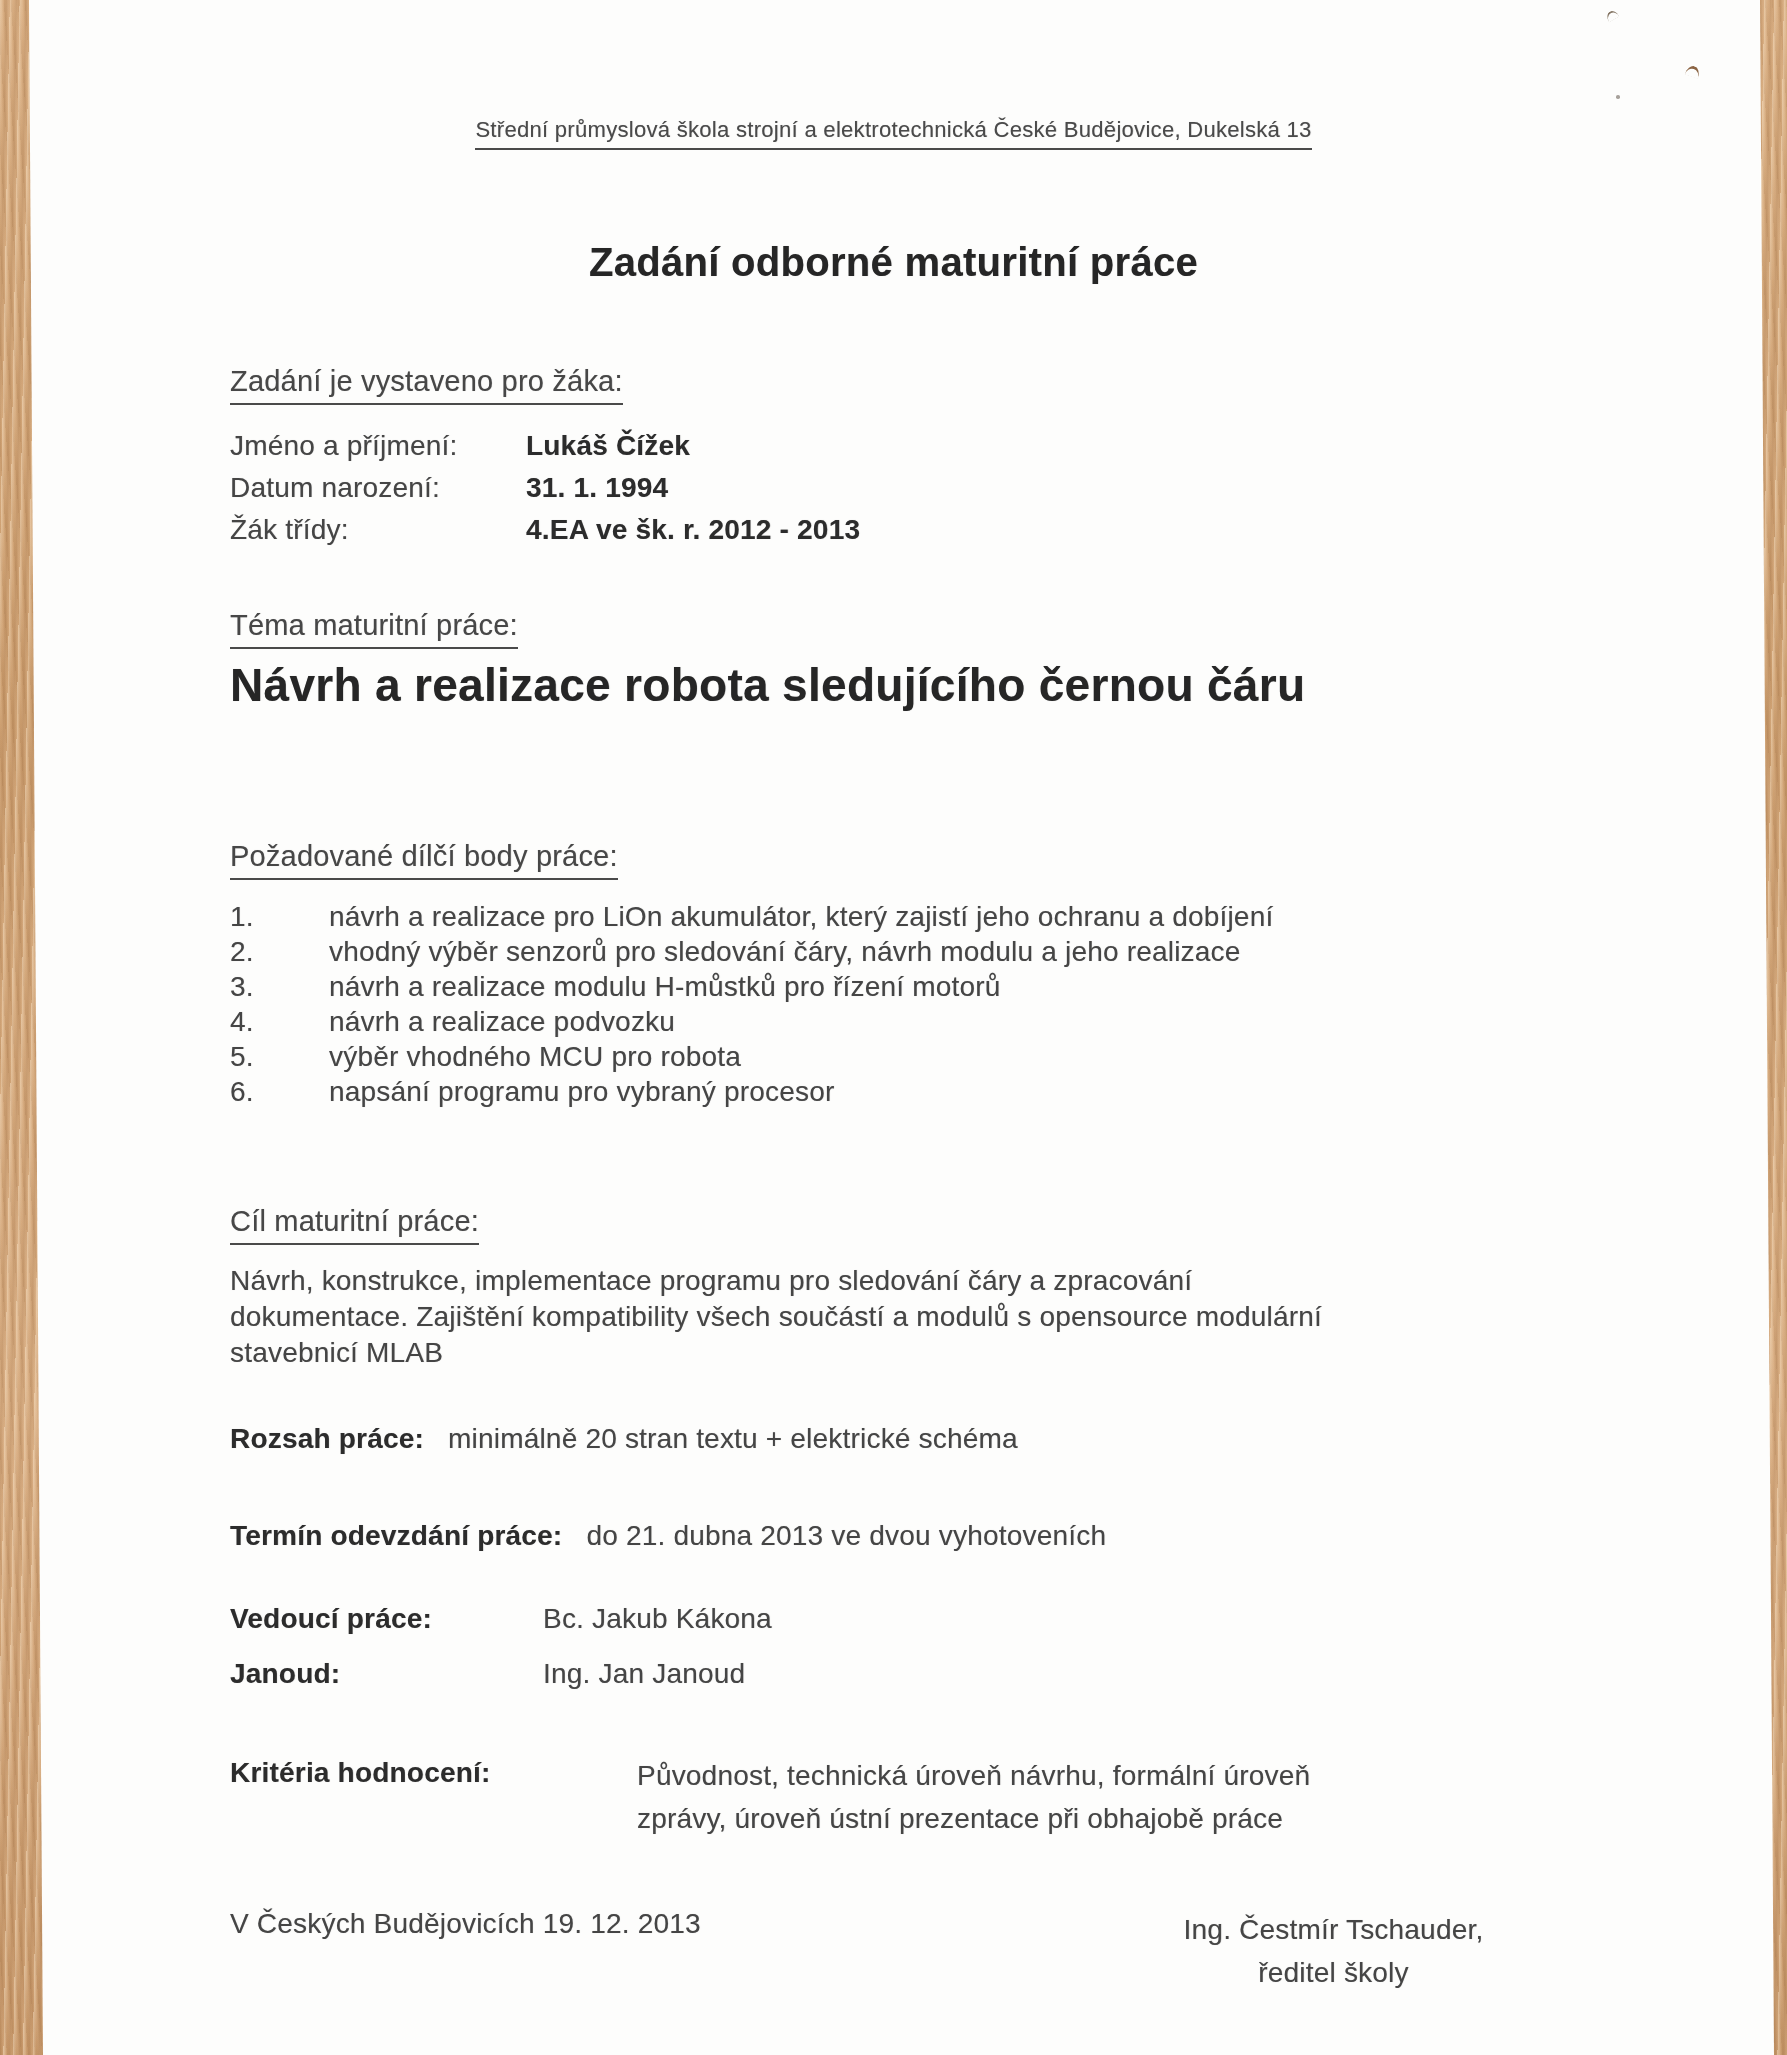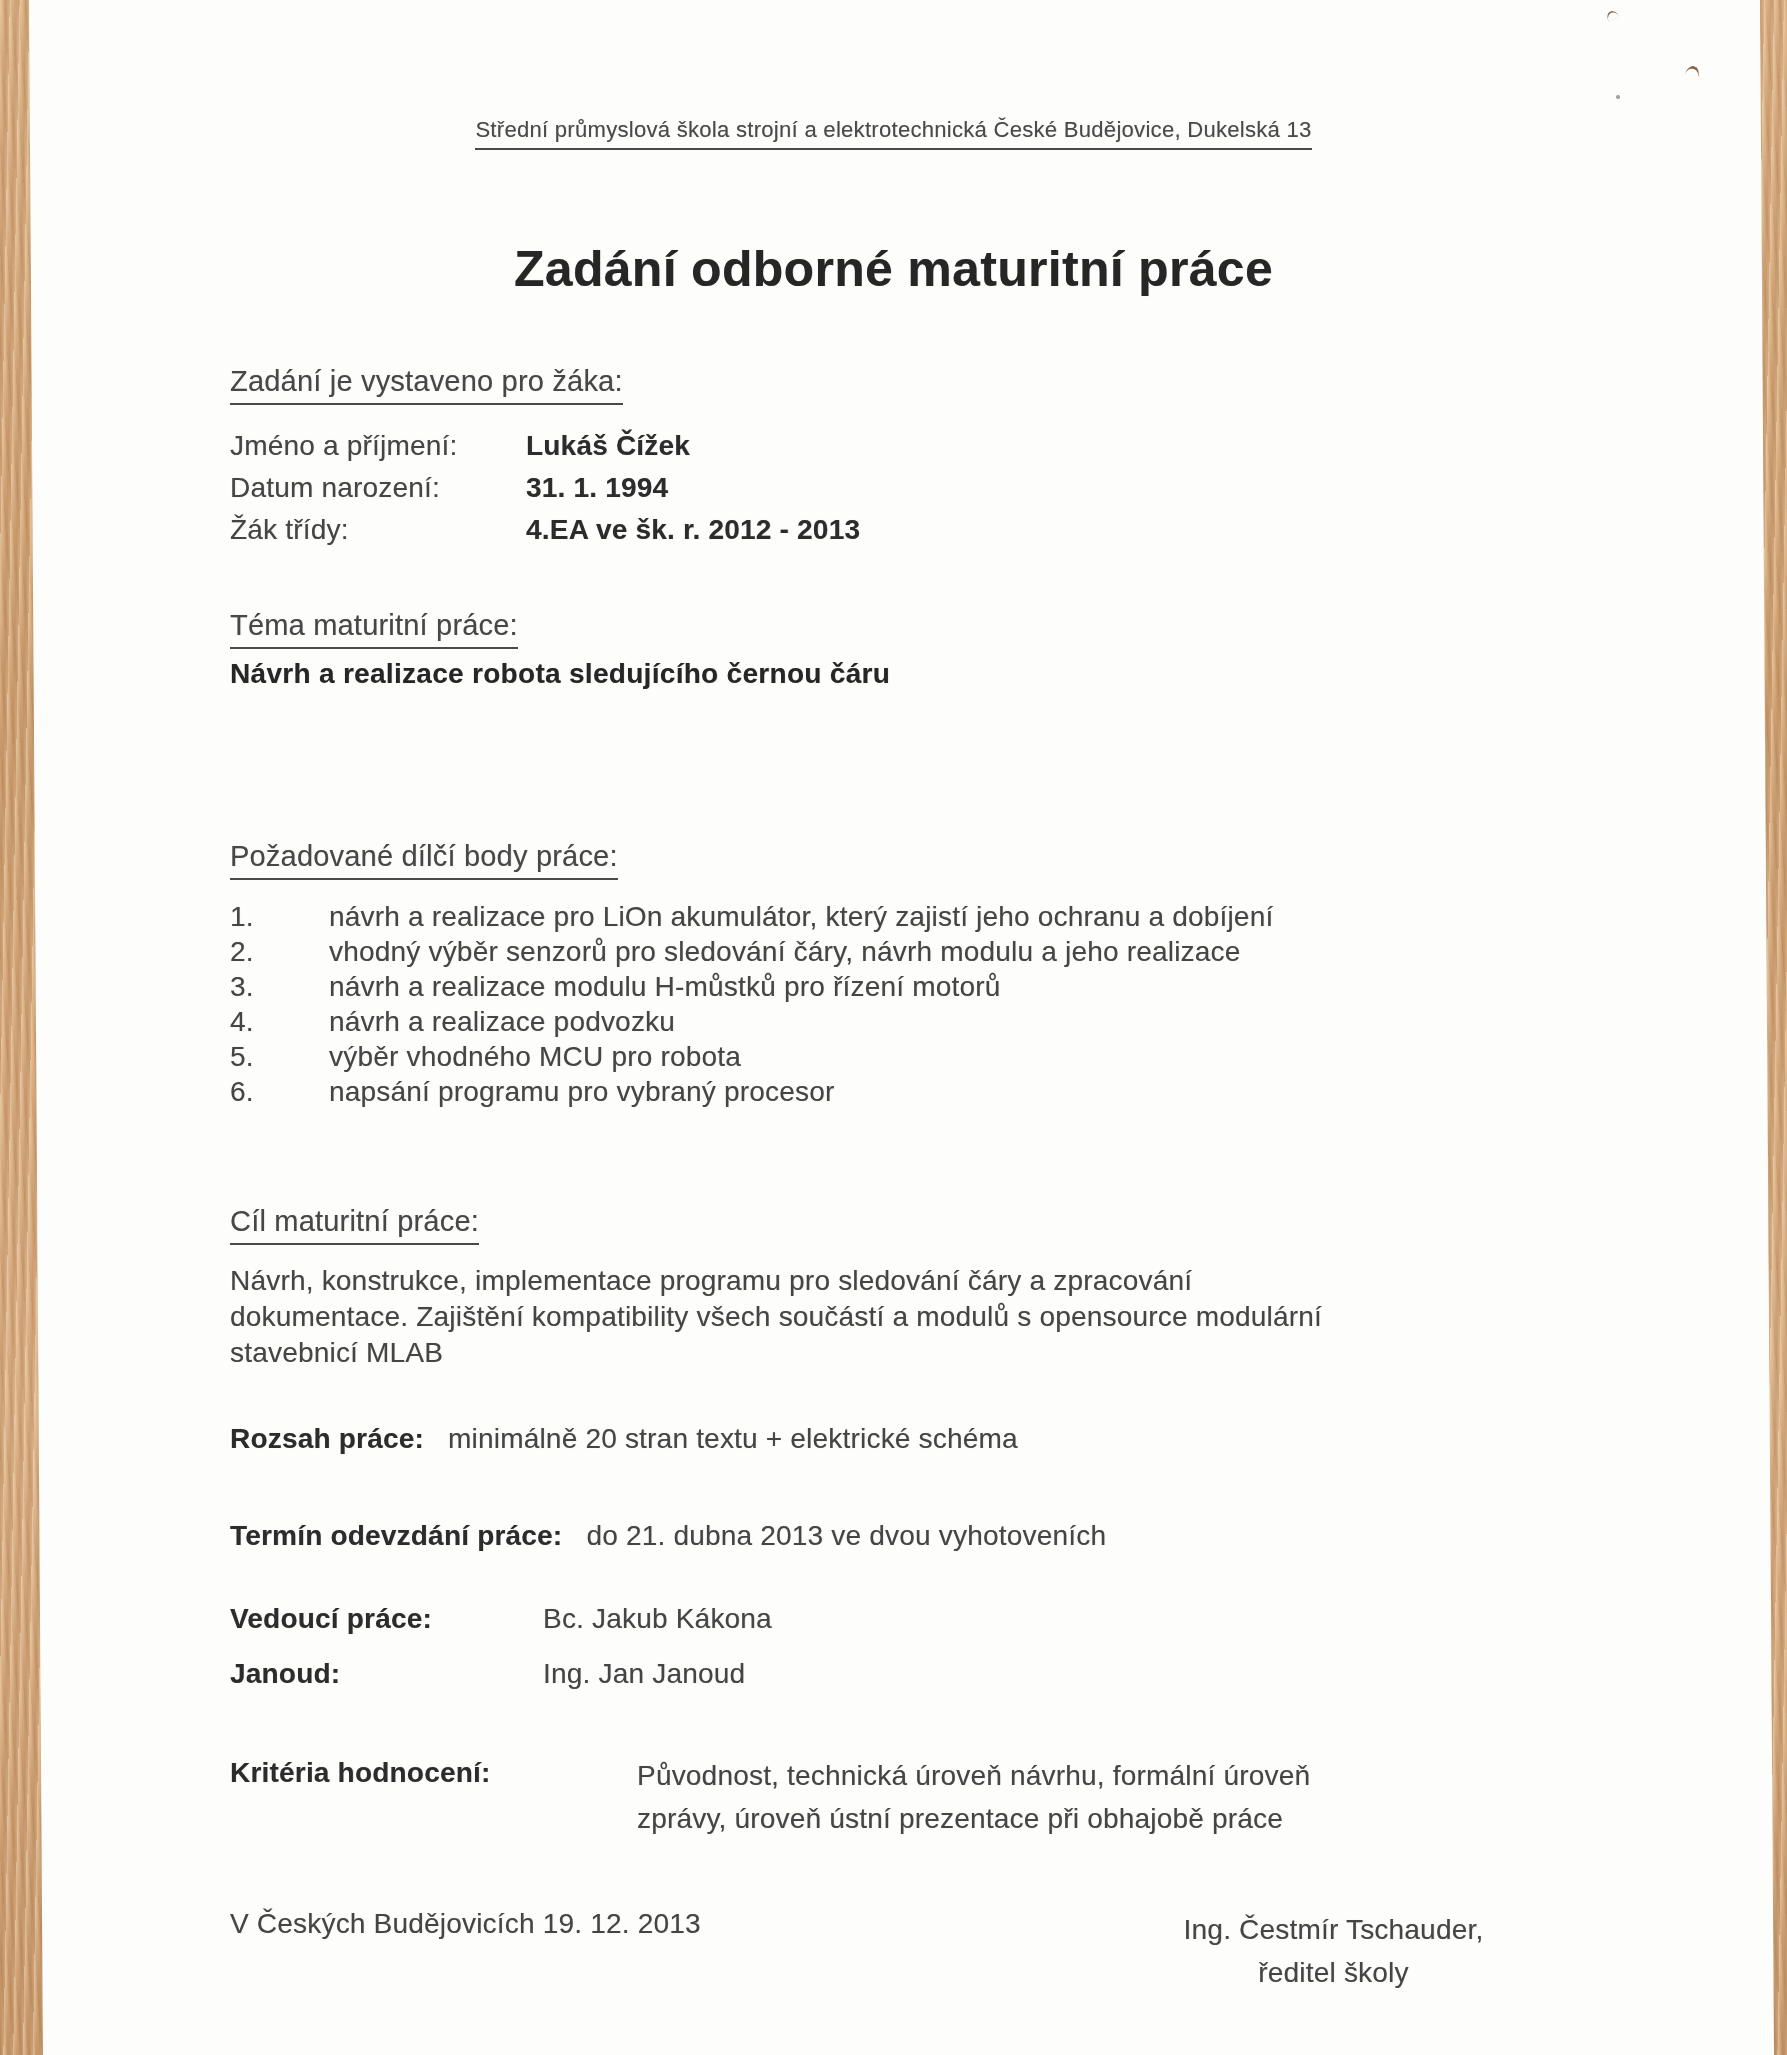--- a/index.html
+++ b/index.html
@@ -44,23 +44,23 @@
   .b        { font-weight: bold; color: #2c2c2c; }
 
   .u {
     display: inline-block;
     border-bottom: 2.1px solid #4a4a4a;
     padding-bottom: 4.9px;
   }
 
   .school-line { font-size: 22px; color: #4a4a4a; letter-spacing: 0.3px; }
 
-  .doc-title   { font-size: 50px; font-weight: bold; color: #262626; letter-spacing: 0.3px; }
-
-  .topic-title { font-size: 28px; font-weight: bold; color: #262626; letter-spacing: 0.3px; }
+  .doc-title   { font-size: 40px; font-weight: bold; color: #262626; letter-spacing: 0.3px; }
+
+  .topic-title { font-size: 46px; font-weight: bold; color: #262626; letter-spacing: 0.3px; }
 
   .rows { line-height: 42px; }
   .row-label { display: inline-block; width: 296px; vertical-align: top; }
 
   .req-list { line-height: 35px; }
   .req-num  { display: inline-block; width: 99px; vertical-align: top; }
 
   .goal-text {
     width: 1369px;
     line-height: 36px;

